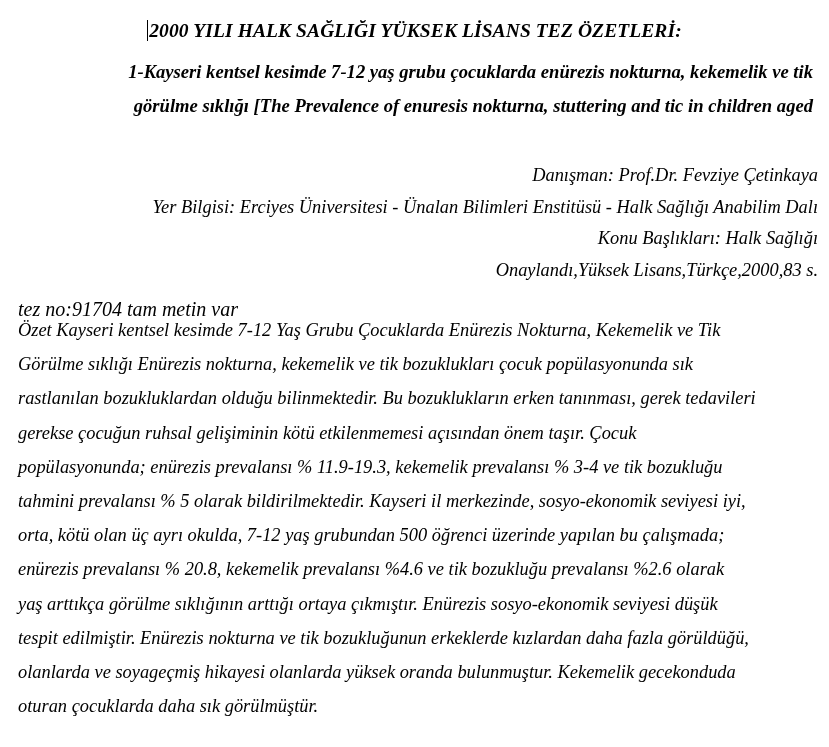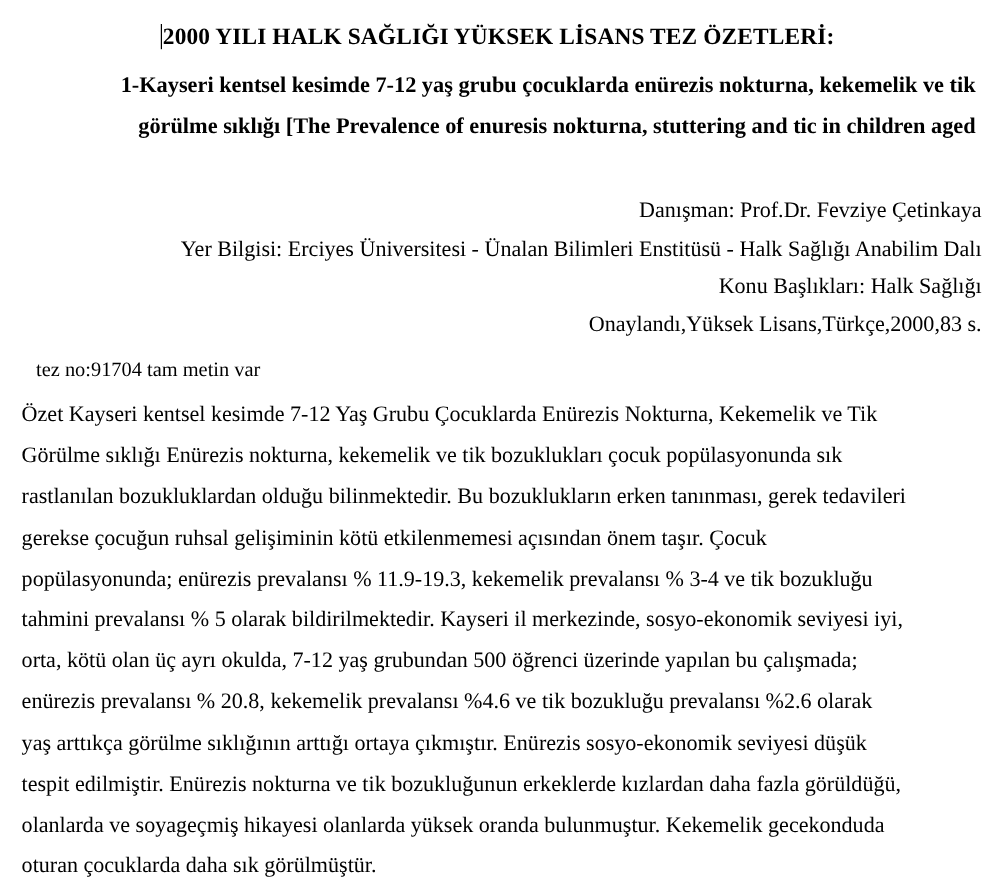--- a/index.html
+++ b/index.html
@@ -14,20 +14,21 @@
     color: #000000;
     overflow: hidden;
   }
 
   #page {
     position: relative;
     width: 829px;
     height: 747px;
     box-sizing: border-box;
     padding: 4px;
+    font-style: italic;
   }
 
   
   .doc-title {
     position: absolute;
     left: 0;
     top: 20px;
     width: 829px;
     text-align: center;
     font-weight: bold;
@@ -71,31 +72,31 @@
   }
   .meta .mline {
     display: block;
     white-space: nowrap;
     text-align: right;
   }
 
   
   .tezno {
     position: absolute;
-    left: 30px;
+    left: 18px;
     top: 298px;
-    font-size: 17px;
+    font-size: 20px;
     white-space: nowrap;
   }
 
   
   .abstract {
     position: absolute;
     left: 18px;
-    top: 328px;
+    top: 313px;
     width: 805px;
     font-size: 18.4px;
     line-height: 34.2px;
   }
   .abstract .aline {
     display: block;
     white-space: nowrap;
   }
 </style>
 </head>

